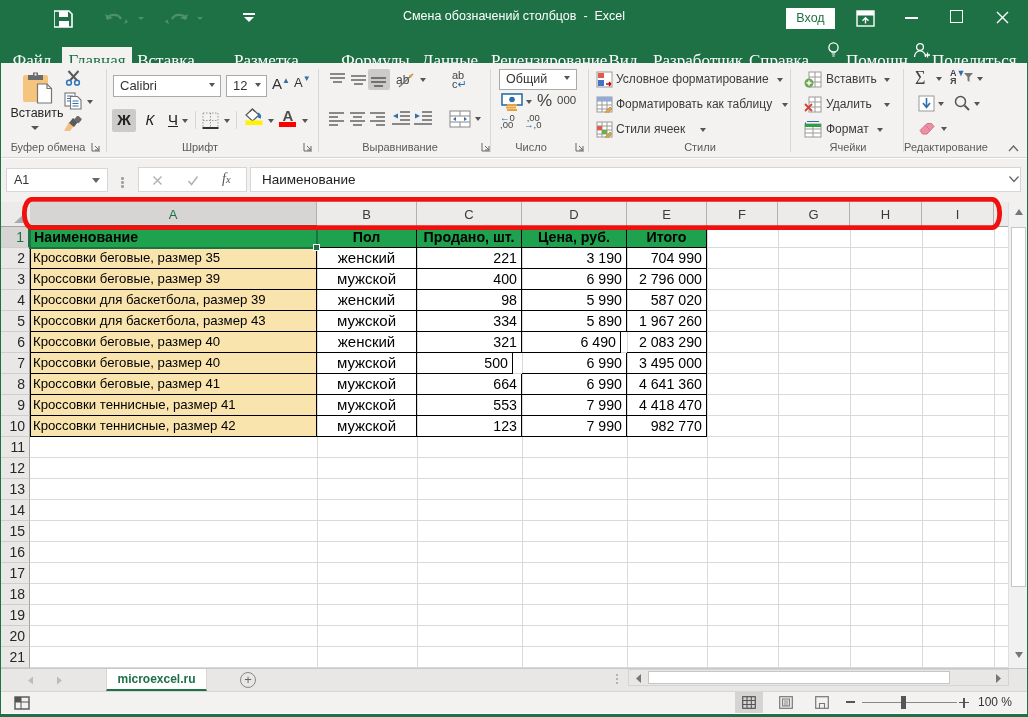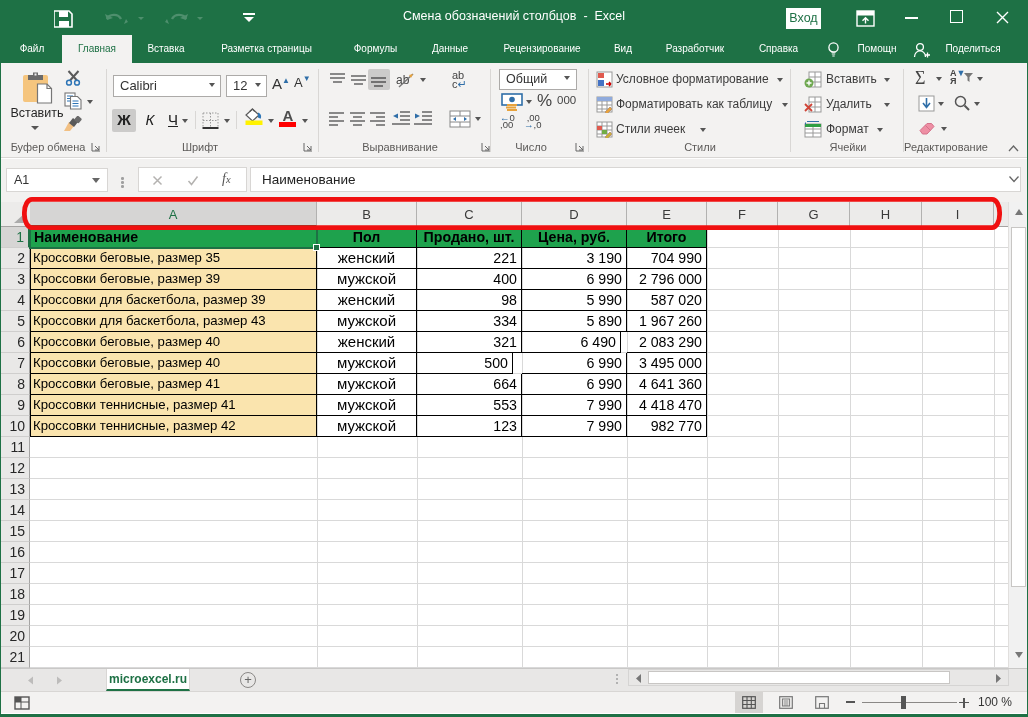--- a/index.html
+++ b/index.html
@@ -2,21 +2,21 @@
 <html><head>
 <meta charset="utf-8">
 <style>
   * { margin:0; padding:0; box-sizing:border-box; }
   html,body { width:1028px; height:717px; overflow:hidden; }
   body { font-family:"Liberation Sans", sans-serif; position:relative; background:#fff; }
   .abs { position:absolute; }
   
   #titlebar { left:0; top:0; width:1028px; height:35px; background:#1E7145; }
   #tabrow { left:0; top:35px; width:1028px; height:28px; background:#1E7145; }
-  .tab { position:absolute; top:0; height:28px; color:#fff; font-size:10px; line-height:27px; text-align:center; }
+  .tab { position:absolute; top:12px; height:28px; color:#fff; font-size:17px; line-height:27px; text-align:center;font-family:Liberation Serif, serif; }
   #ribbon { left:0; top:63px; width:1028px; height:95px; background:#F3F2F1; border-bottom:1px solid #D8D6D4; }
   .gsep { position:absolute; top:6px; height:83px; width:1px; background:#D9D7D5; }
   .glabel { position:absolute; top:78px; font-size:11px; color:#5C5A58; width:200px; margin-left:-100px; text-align:center; }
   
   #fbar { left:0; top:159px; width:1028px; height:43px; background:#F2F1F0; }
   
   #colheads { left:0; top:202px; width:1008px; height:25px; background:#ECEBEA; border-bottom:1px solid #A5A4A3;}
   .colhead { position:absolute; top:0; height:24px; font-size:13px; color:#3a3a3a; text-align:center; line-height:25px; border-right:1px solid #B2B1B0; }
   #gridarea { left:0; top:227px; width:1008px; height:441px; background:#fff; }
   .rowhead { position:absolute; left:0; width:30px; height:21px; background:#E9E8E7; border-bottom:1px solid #CFCECD; border-right:1px solid #A5A4A3; font-size:14px; color:#262626; text-align:right; padding-right:4px; line-height:20px; }
@@ -45,21 +45,21 @@
   <svg class="abs" style="left:163px;top:11px" width="26" height="16" viewBox="0 0 26 16">
     <path d="M23 8 c-2-5 -11-6 -14 0" fill="none" stroke="#4E8F6D" stroke-width="2.4"></path>
     <path d="M25 3 l-2 6 -6-2 z" fill="#4E8F6D"></path>
     <path d="M6 13 l-4-2 2-3 z" fill="#4E8F6D"></path>
   </svg>
   <div class="abs" style="left:138px;top:17px;width:0;height:0;border-left:3px solid transparent;border-right:3px solid transparent;border-top:3.5px solid #4E8F6D"></div>
   <div class="abs" style="left:197px;top:17px;width:0;height:0;border-left:3px solid transparent;border-right:3px solid transparent;border-top:3.5px solid #4E8F6D"></div>
   <div class="abs" style="left:243px;top:13px;width:12px;height:2px;background:#fff"></div>
   <div class="abs" style="left:244px;top:17px;width:0;height:0;border-left:5px solid transparent;border-right:5px solid transparent;border-top:5px solid #fff"></div>
   <div class="abs" style="left:0;top:0;width:1028px;height:34px;color:#fff;font-size:12.5px;text-align:center;line-height:32px;">Смена обозначений столбцов &nbsp;-&nbsp; Excel</div>
-  <div class="abs" style="left:786px;top:8px;width:35px;height:21px;background:#fff;color:#1E7145;font-size:12.5px;text-align:center;line-height:20px;">Вход</div>
+  <div class="abs" style="left:786px;top:8px;width:49px;height:21px;background:#fff;color:#1E7145;font-size:12.5px;text-align:center;line-height:20px;">Вход</div>
   <svg class="abs" style="left:856px;top:10px" width="19" height="17" viewBox="0 0 19 17">
     <rect x="1" y="1" width="17" height="15" fill="none" stroke="#fff" stroke-width="1.4"></rect>
     <rect x="1" y="1" width="17" height="4.5" fill="#fff"></rect>
     <path d="M9.5 13.5 V8.5 M6.5 10.8 L9.5 7.8 L12.5 10.8" stroke="#fff" stroke-width="1.4" fill="none"></path>
   </svg>
   <div class="abs" style="left:905px;top:17px;width:13px;height:1.5px;background:#fff"></div>
   <div class="abs" style="left:950px;top:10px;width:13px;height:13px;border:1.4px solid #fff"></div>
   <svg class="abs" style="left:996px;top:11px" width="13" height="13" viewBox="0 0 13 13">
     <path d="M1 1 L12 12 M12 1 L1 12" stroke="#fff" stroke-width="1.4"></path>
   </svg>
@@ -458,21 +458,21 @@
       <path d="M1 1 L5 7 L9 1 z" fill="#777"></path>
     </svg>
 </div>
 <div class="abs" id="tabbar">
   <svg class="abs" style="left:27px;top:7px" width="7" height="9" viewBox="0 0 7 9">
       <path d="M6 0.5 L1 4.5 L6 8.5 z" fill="#BDBCBB"></path>
     </svg>
   <svg class="abs" style="left:56px;top:7px" width="7" height="9" viewBox="0 0 7 9">
       <path d="M1 0.5 L6 4.5 L1 8.5 z" fill="#BDBCBB"></path>
     </svg>
-  <div class="abs" style="left:106px;top:0px;width:84px;height:22px;background:#fff;border-bottom:2px solid #1E7145;border-left:1px solid #D8D6D4;border-right:1px solid #D8D6D4;color:#1E7145;font-weight:bold;font-size:12px;text-align:center;line-height:20px">microexcel.ru</div>
+  <div class="abs" style="left:106px;top:0px;width:101px;height:22px;background:#fff;border-bottom:2px solid #1E7145;border-left:1px solid #D8D6D4;border-right:1px solid #D8D6D4;color:#1E7145;font-weight:bold;font-size:12px;text-align:center;line-height:20px">microexcel.ru</div>
   <div class="abs" style="left:240px;top:3px;width:16px;height:16px;border:1px solid #8A8886;border-radius:50%;color:#666;font-size:13px;text-align:center;line-height:14px">+</div>
   <div class="abs" style="left:616px;top:5px;width:2px;height:2px;background:#A0A0A0;border-radius:50%"></div>
   <div class="abs" style="left:616px;top:9px;width:2px;height:2px;background:#A0A0A0;border-radius:50%"></div>
   <div class="abs" style="left:616px;top:13px;width:2px;height:2px;background:#A0A0A0;border-radius:50%"></div>
   <div class="abs" style="left:628px;top:0px;width:381px;height:17px;background:#E8E7E6;border:1px solid #D5D4D3">
     <svg class="abs" style="left:6px;top:4px" width="7" height="9" viewBox="0 0 7 9">
         <path d="M6 0 L1 4.5 L6 9 z" fill="#777"></path>
       </svg>
     <div class="abs" style="left:19px;top:1px;width:302px;height:13px;background:#fff;border:1px solid #C8C6C4"></div>
     <svg class="abs" style="left:366px;top:4px" width="7" height="9" viewBox="0 0 7 9">

